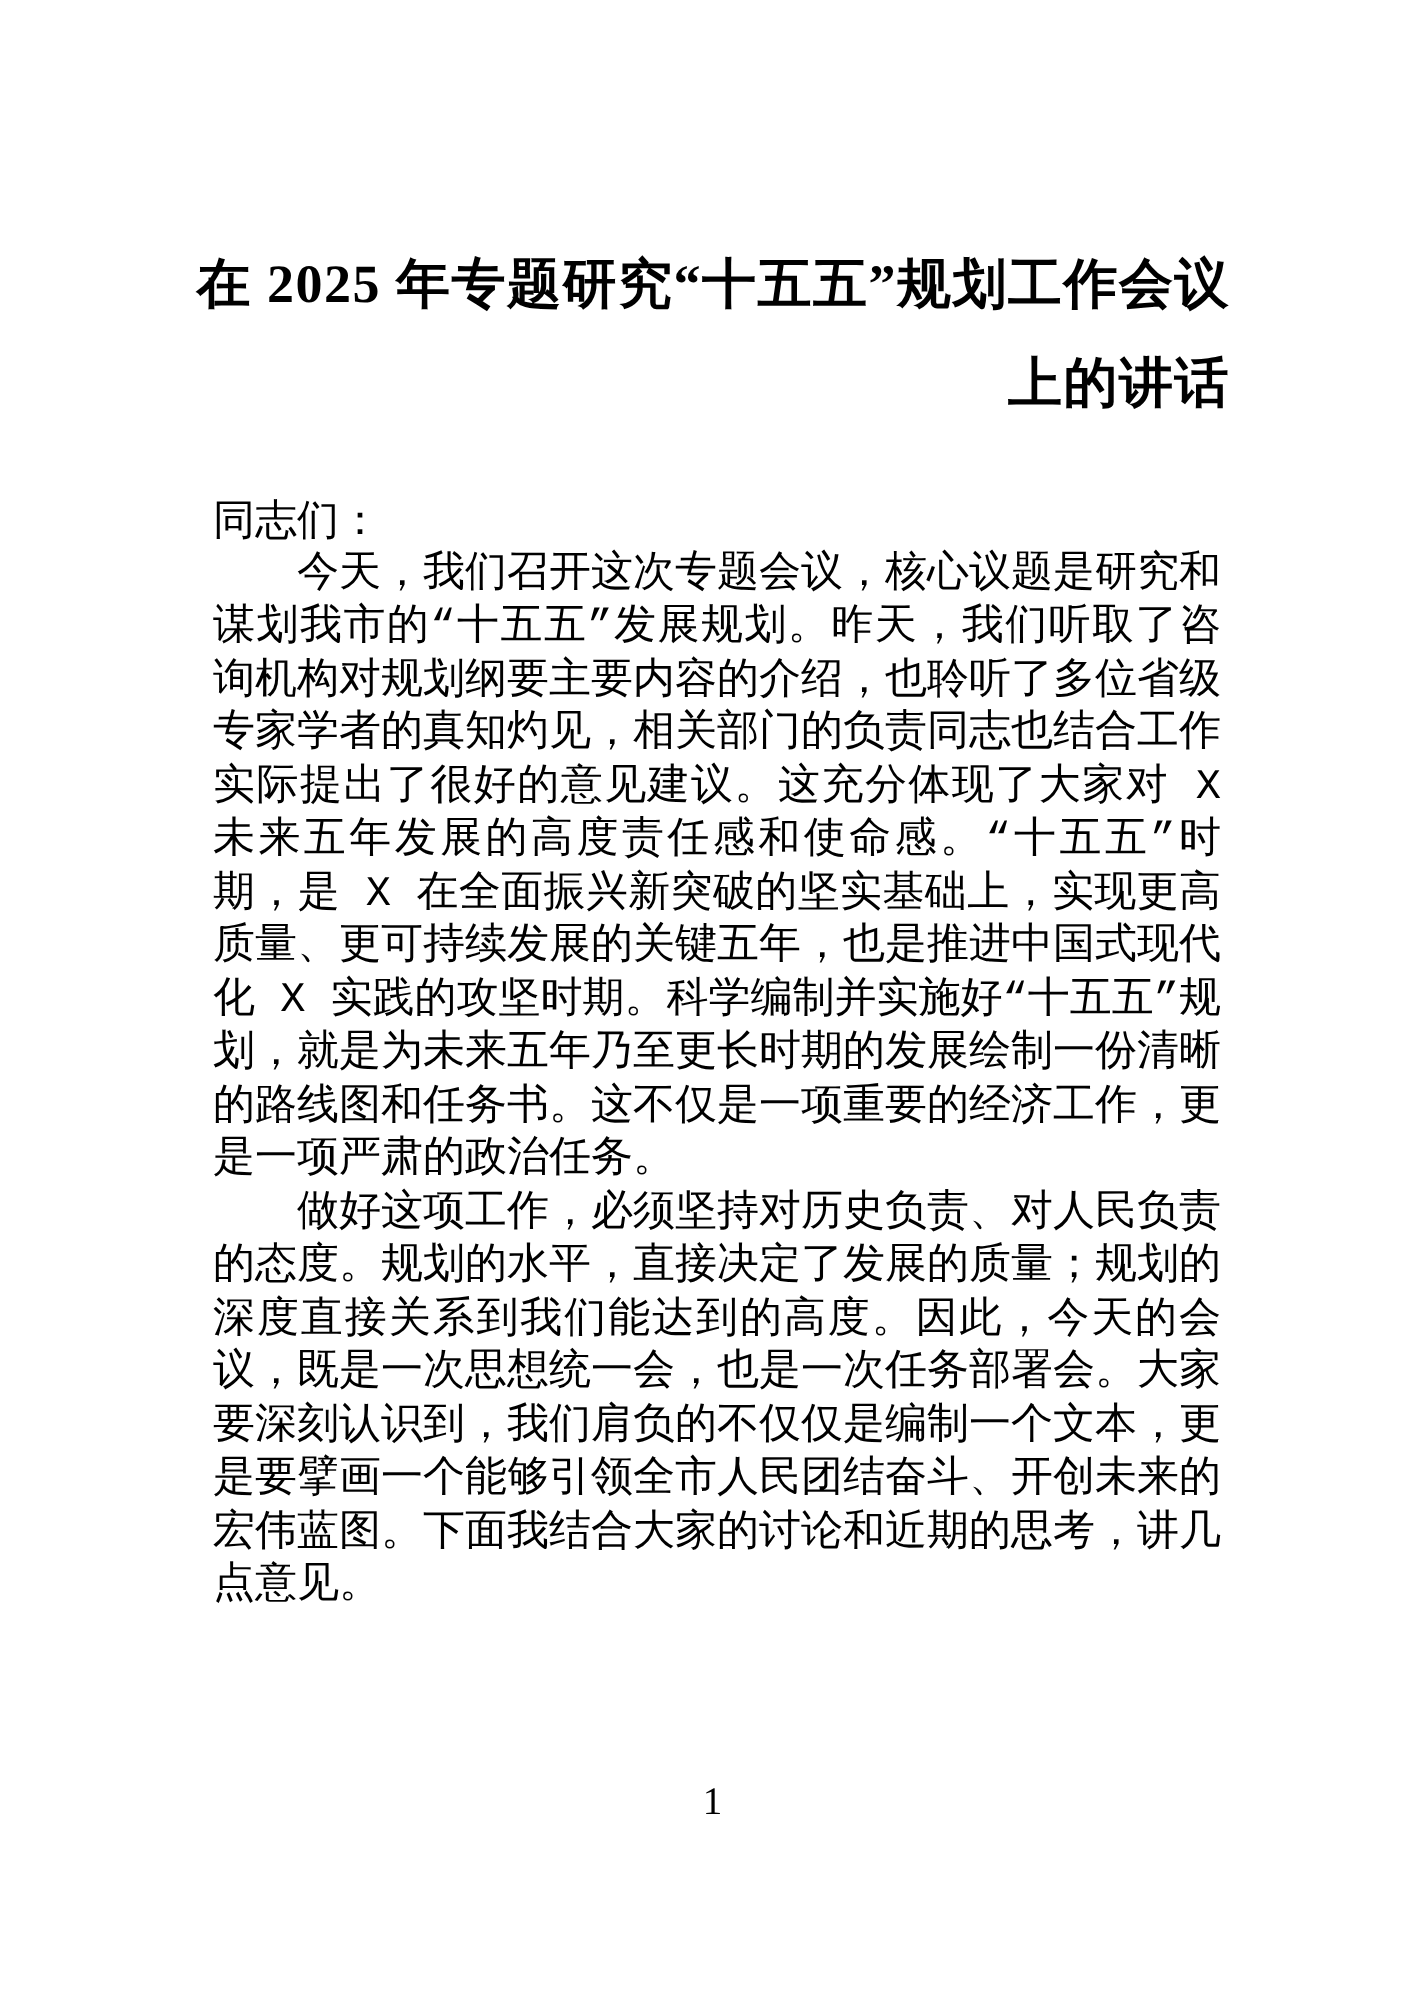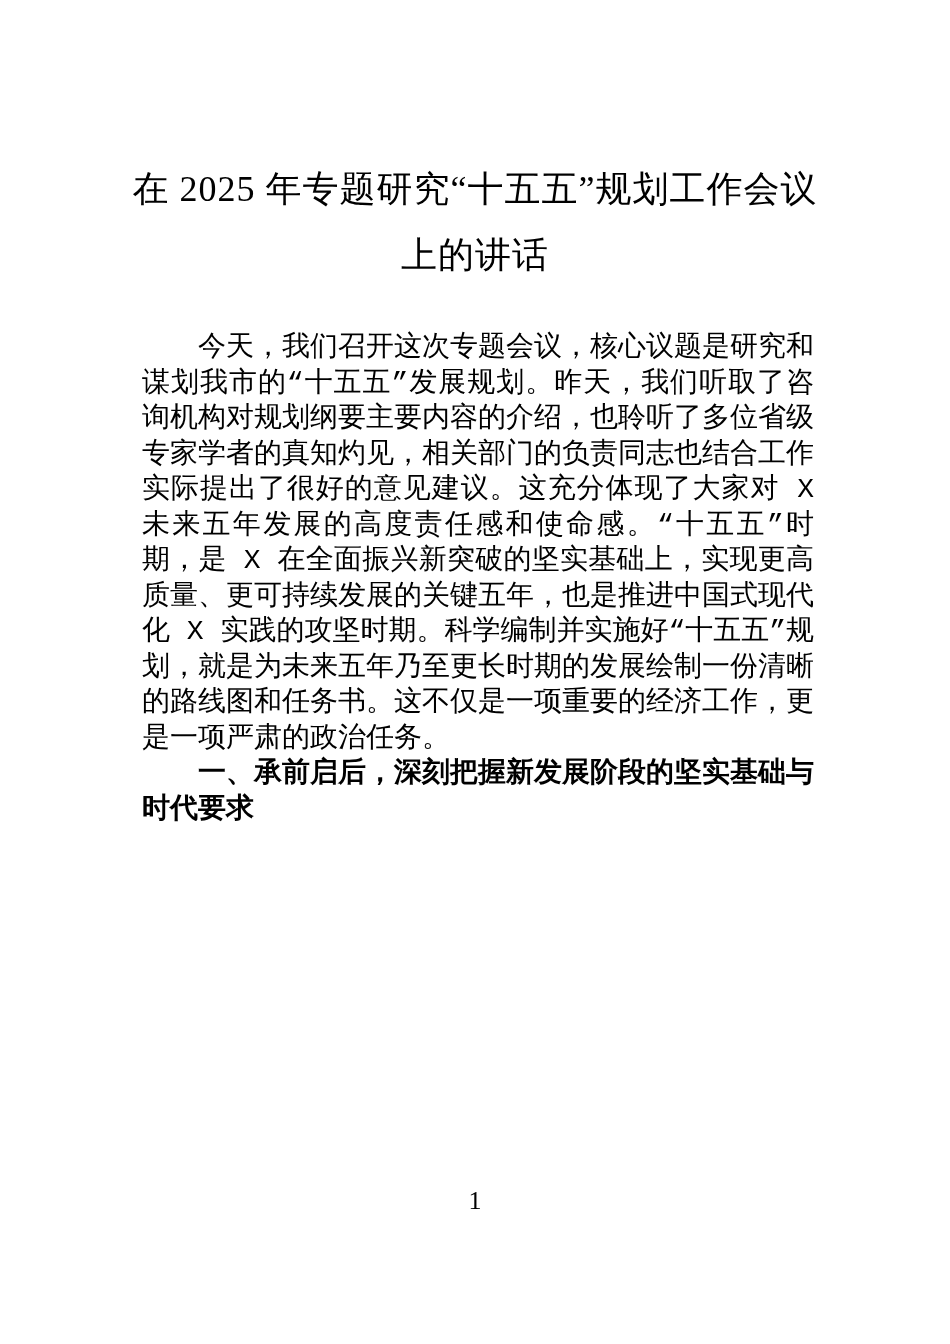--- a/index.html
+++ b/index.html
@@ -16,22 +16,22 @@
     color: #000000;
     overflow: hidden;
     
     font-family: "Liberation Serif", sans-serif;
   }
   .doc-title {
     margin: 156px auto 0 auto;
     width: 690px;
     font-size: 36px;
     line-height: 66px;
-    font-weight: normal;
-    text-align: center;
+    font-weight: bold;
+    text-align: right;
     letter-spacing: 1px;
   }
   .doc-body {
     margin: 42px 136px 0 142px;
     width: 672px;
     font-size: 28px;
     line-height: 35.5px;
     text-align: justify;
     text-justify: inter-ideograph;
   }
@@ -61,19 +61,20 @@
   }
 </style>
 </head>
 <body>
 
 <div class="page">
 
   <h1 class="doc-title">在 2025 年专题研究“十五五”规划工作会议上的讲话</h1>
 
   <div class="doc-body">
+    <p class="salutation">同志们：</p>
     <p class="para">今天，我们召开这次专题会议，核心议题是研究和谋划我市的“十五五”发展规划。昨天，我们听取了咨询机构对规划纲要主要内容的介绍，也聆听了多位省级专家学者的真知灼见，相关部门的负责同志也结合工作实际提出了很好的意见建议。这充分体现了大家对 X 未来五年发展的高度责任感和使命感。“十五五”时期，是 X 在全面振兴新突破的坚实基础上，实现更高质量、更可持续发展的关键五年，也是推进中国式现代化 X 实践的攻坚时期。科学编制并实施好“十五五”规划，就是为未来五年乃至更长时期的发展绘制一份清晰的路线图和任务书。这不仅是一项重要的经济工作，更是一项严肃的政治任务。</p>
-    <p class="para heading">一、承前启后，深刻把握新发展阶段的坚实基础与时代要求</p>
+    <p class="para">做好这项工作，必须坚持对历史负责、对人民负责的态度。规划的水平，直接决定了发展的质量；规划的深度直接关系到我们能达到的高度。因此，今天的会议，既是一次思想统一会，也是一次任务部署会。大家要深刻认识到，我们肩负的不仅仅是编制一个文本，更是要擘画一个能够引领全市人民团结奋斗、开创未来的宏伟蓝图。下面我结合大家的讨论和近期的思考，讲几点意见。</p>
   </div>
 
   <div class="page-footer">1</div>
 
 </div>
 
 </body></html>

